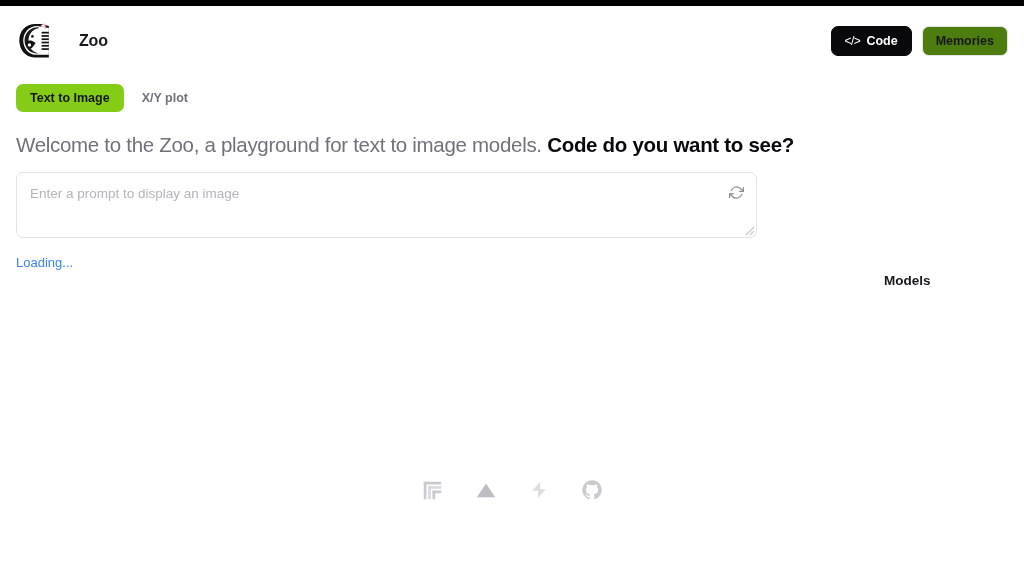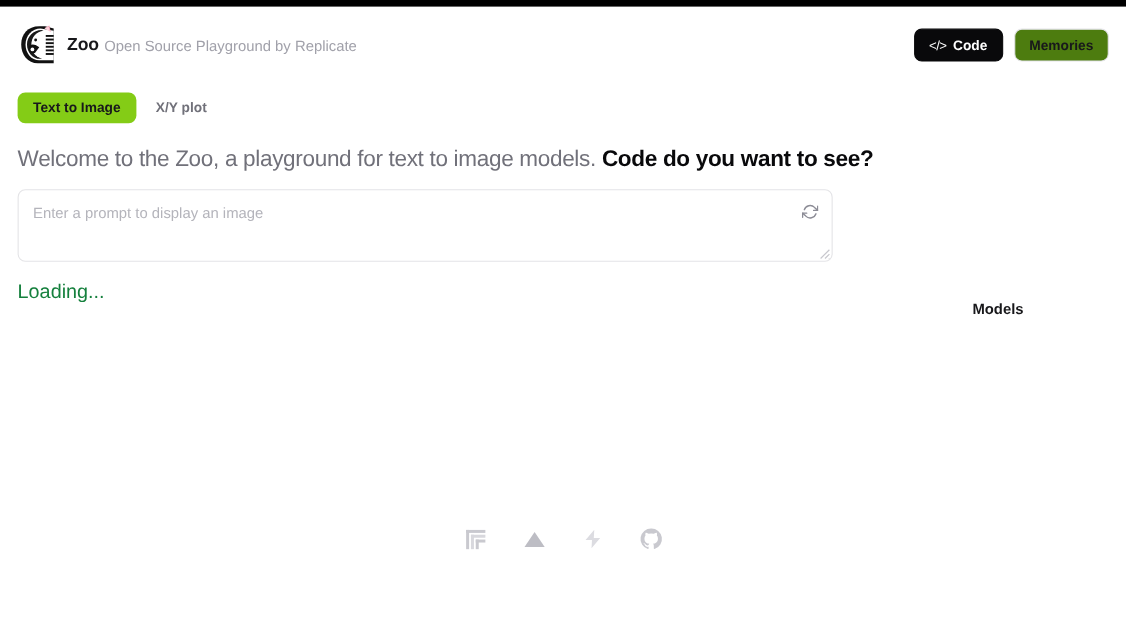--- a/index.html
+++ b/index.html
@@ -37,21 +37,21 @@
   .header {
     display: flex;
     align-items: center;
     justify-content: space-between;
     height: 62px;
     padding-top: 8px;
   }
   .brand {
     display: flex;
     align-items: center;
-    gap: 3px;
+    gap: 21px;
     text-align: right;
   }
   .logo-mark {
     width: 42px;
     height: 42px;
     flex: 0 0 42px;
     display: block;
   }
   .brand-name {
     font-size: 16px;
@@ -199,22 +199,22 @@
     border-radius: 7px;
     font-family: "Liberation Sans", sans-serif;
     font-size: 13px;
     font-weight: bold;
     cursor: pointer;
   }
 
   
   .status {
     margin-top: 17px;
-    font-size: 18px;
-    color: #15803d;
+    font-size: 13px;
+    color: #3b82f6;
   }
 
   
   .models-panel {
     position: absolute;
     left: 884px;
     top: 267px;
     width: 130px;
   }
   .models-title {
@@ -281,21 +281,20 @@
         <rect x="39" y="38" width="11" height="2.6" fill="#111111"></rect>
         <rect x="39" y="43" width="11" height="2.6" fill="#111111"></rect>
         <circle cx="25" cy="25" r="4.2" fill="#ffffff"></circle>
         <circle cx="25" cy="25" r="2" fill="#111111"></circle>
         <path d="M15 36 C15 32 20 30 25 32 L30 35 L24 43 C19 44 15 41 15 36 Z" fill="#111111"></path>
         <circle cx="20.5" cy="38" r="2.6" fill="#ffffff"></circle>
         <path d="M27 40 L35 40 L35 43 L27 43 Z" fill="#ffffff"></path>
         <path d="M27 45 L35 45 L35 48 L27 48 Z" fill="#ffffff"></path>
       </svg>
       <span class="brand-name">Zoo</span>
-      <span class="brand-tagline">Open Source Playground by Replicate</span>
     </div>
 
     <div class="header-actions">
       <div class="btn btn-dark">
         <span class="code-icon">&lt;/&gt;</span>
         <span>Code</span>
       </div>
       <div class="btn btn-light">
         <span>Memories</span>
       </div>

